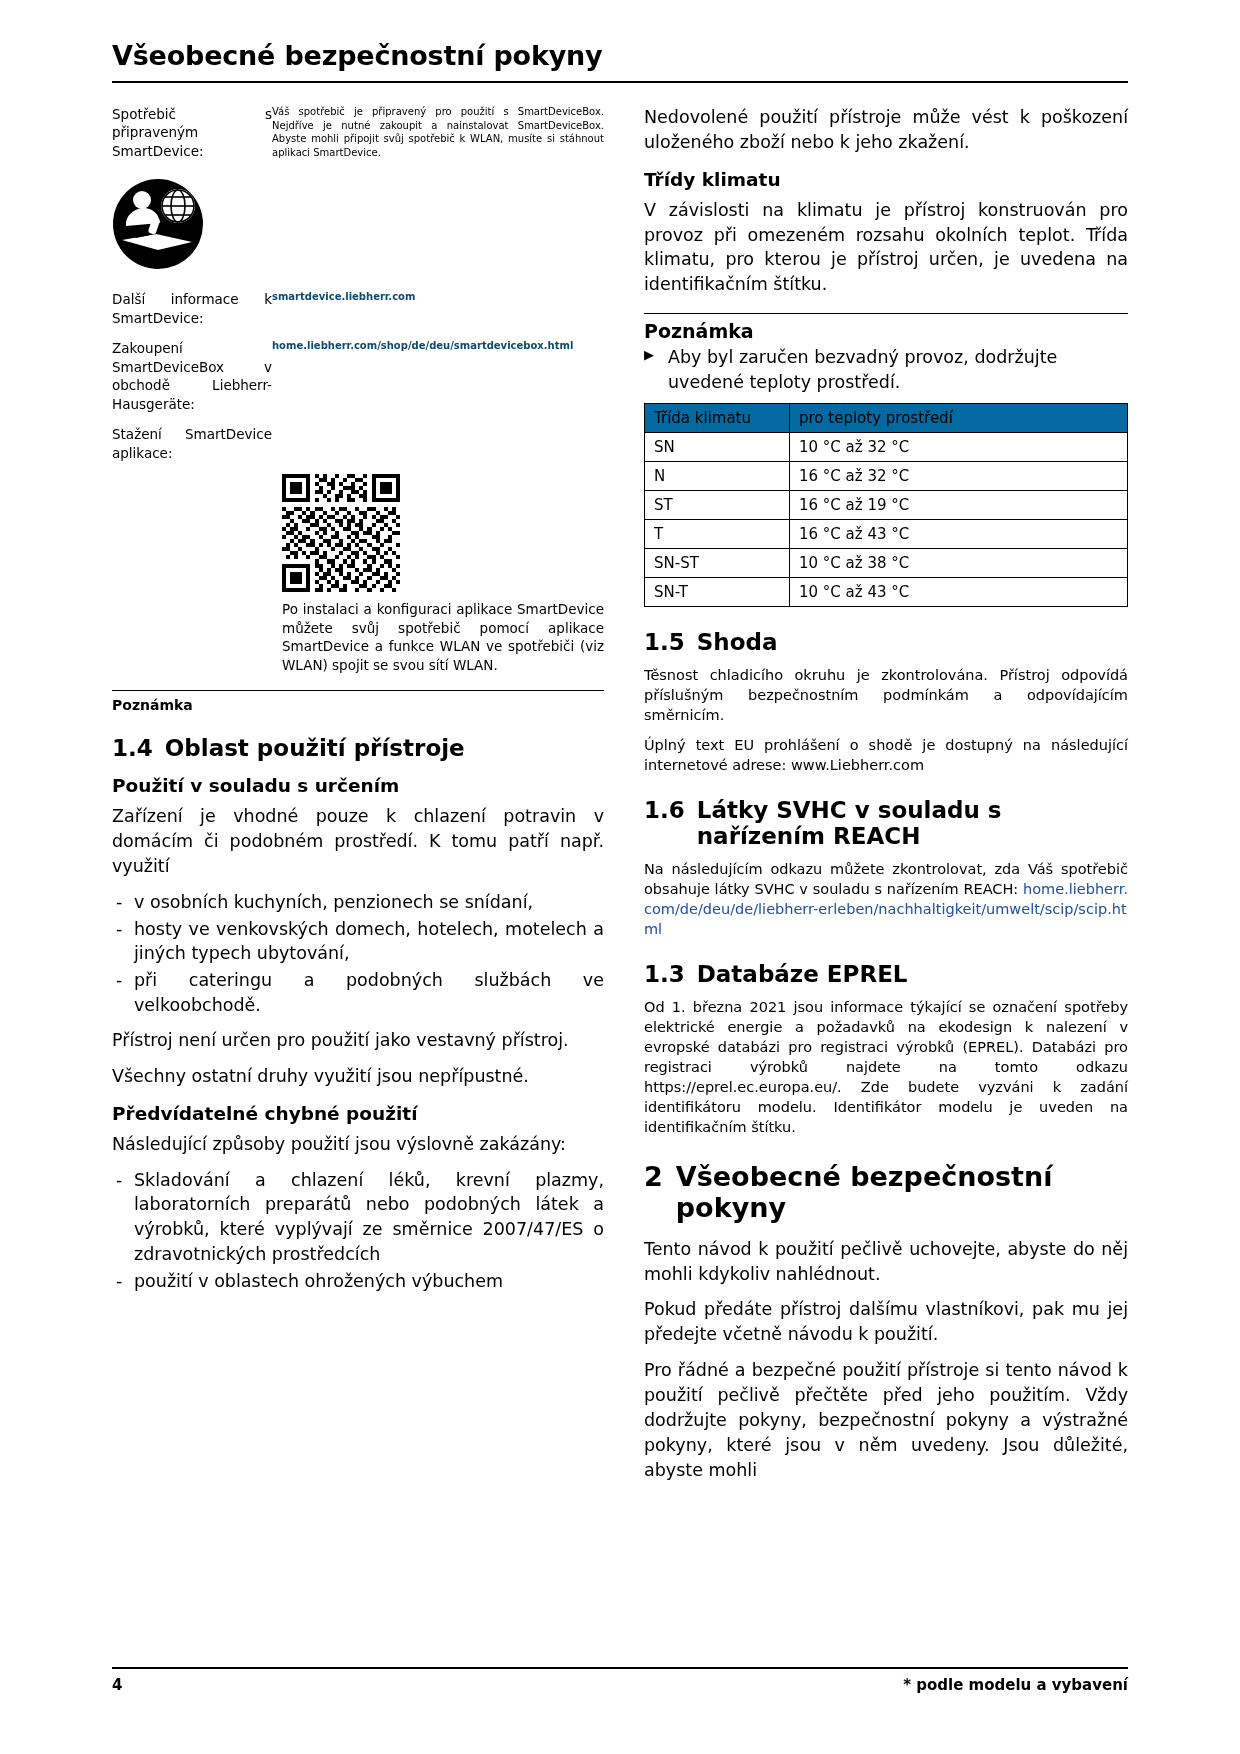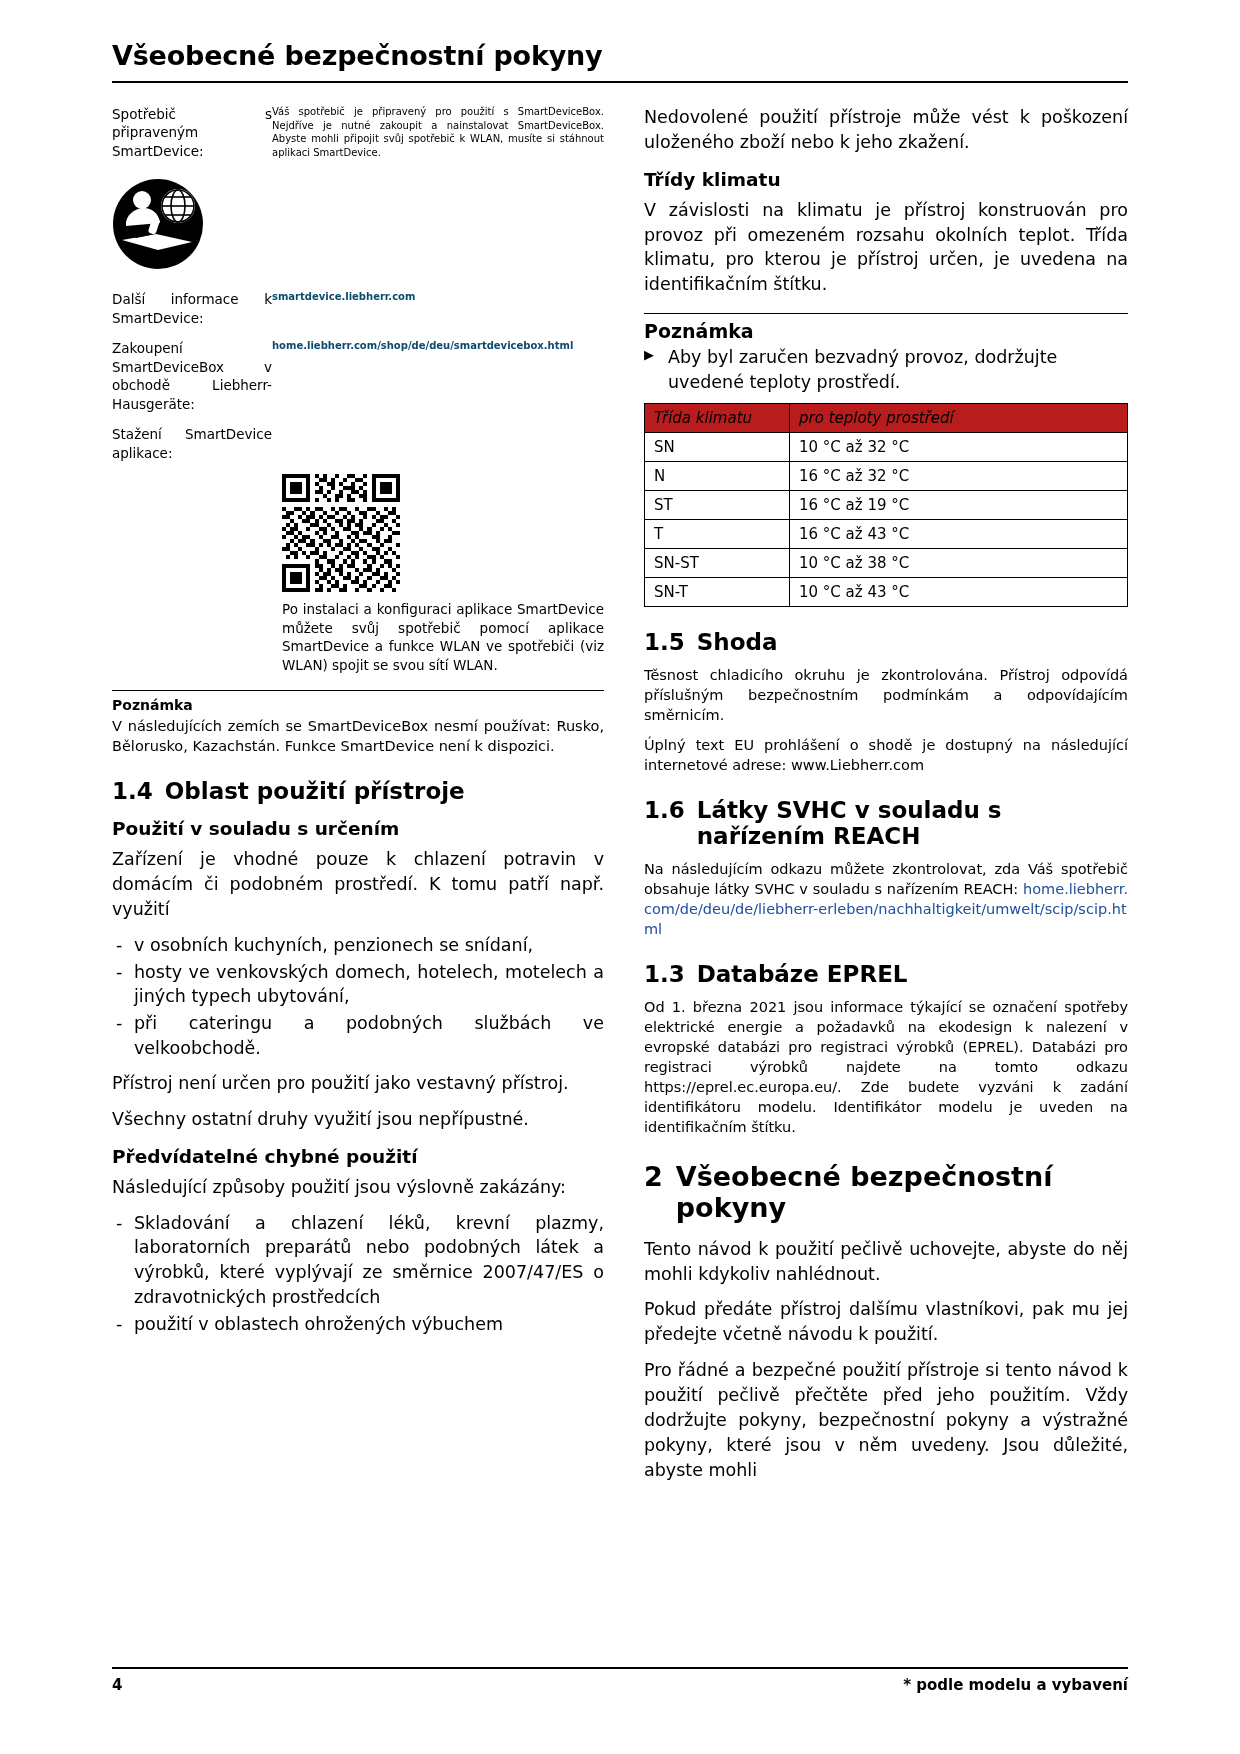--- a/index.html
+++ b/index.html
@@ -175,22 +175,21 @@
     margin: 8px 0 10px 0;
   }
   table.climate th, table.climate td {
     border: 1px solid #000;
     padding: 5px 9px;
     font-size: 15px;
     text-align: left;
     font-weight: normal;
   }
   table.climate thead th {
-    background: #b91c1c;
-    font-style: italic;
+    background: #0369a1;
   }
   table.climate td.first, table.climate th.first {
     width: 145px;
   }
   .footer {
     position: absolute;
     left: 112px;
     right: 112px;
     bottom: 60px;
   }
@@ -493,21 +492,20 @@
               <rect x="24" y="28" width="1" height="1"></rect>
               <rect x="27" y="28" width="1" height="1"></rect>
           </g>
         </svg>
       </div>
 
       <div class="qr-caption">Po instalaci a konfiguraci aplikace SmartDevice můžete svůj spotřebič pomocí aplikace SmartDevice a funkce WLAN ve spotřebiči (viz WLAN) spojit se svou sítí WLAN.</div>
 
       <div class="note-rule"></div>
       <div class="note-title">Poznámka</div>
-      <div class="small-text">V následujících zemích se SmartDeviceBox nesmí používat: Rusko, Bělorusko, Kazachstán. Funkce SmartDevice není k dispozici.</div>
 
       <div class="h2">
         <span class="num">1.4</span>
         <span>Oblast použití přístroje</span>
       </div>
 
       <div class="h3">Použití v souladu s určením</div>
       <p class="body-text">Zařízení je vhodné pouze k chlazení potravin v domácím či podobném prostředí. K tomu patří např. využití</p>
       <ul class="dash">
         <li>v osobních kuchyních, penzionech se snídaní,</li>

